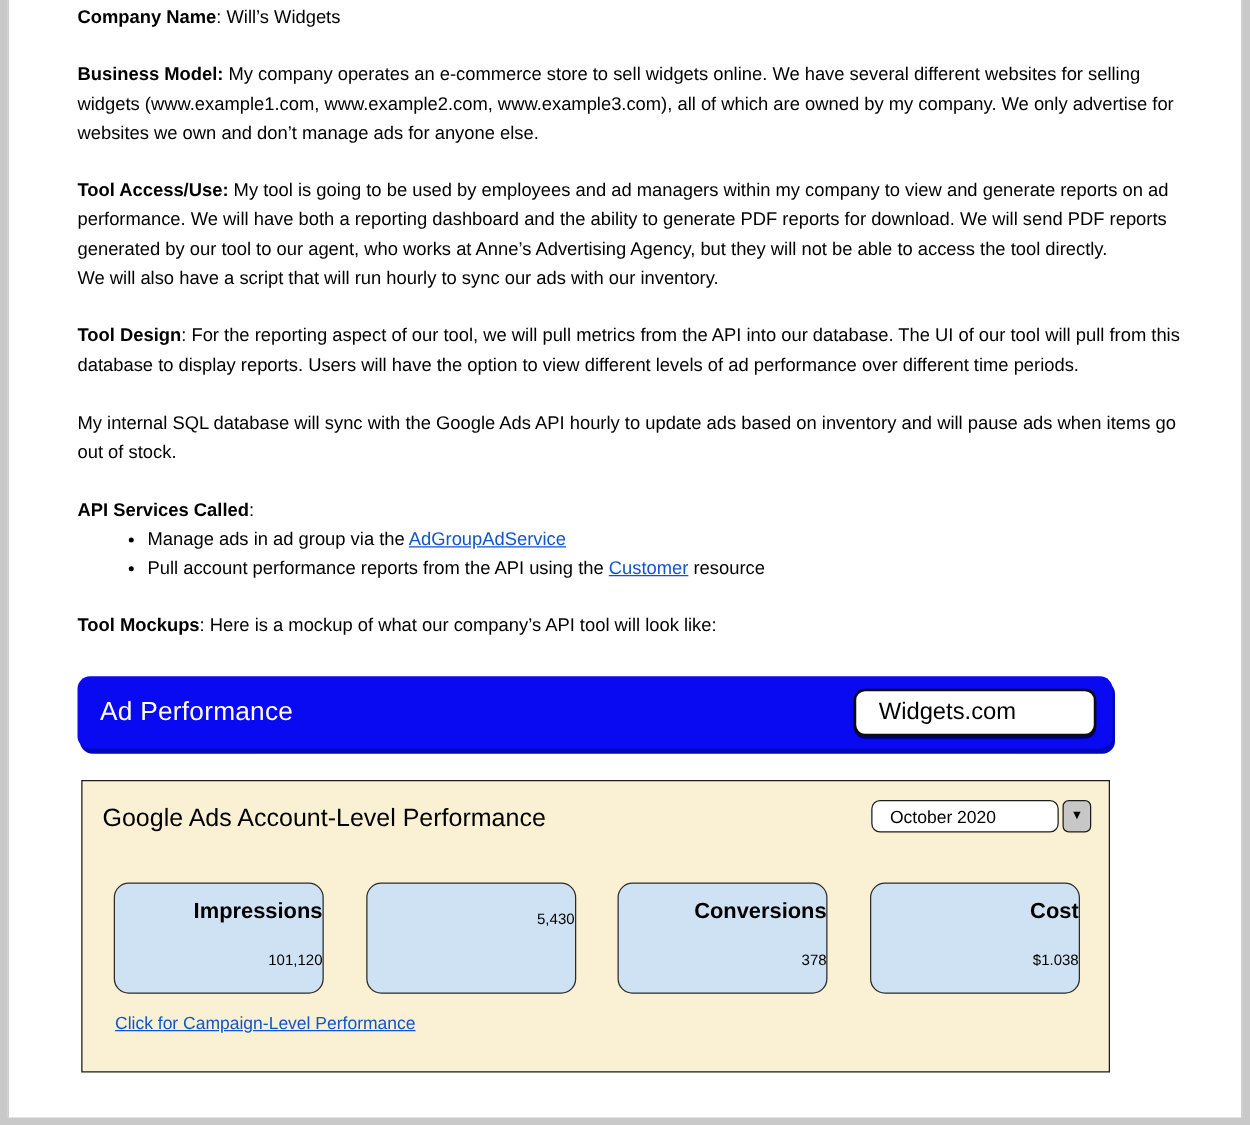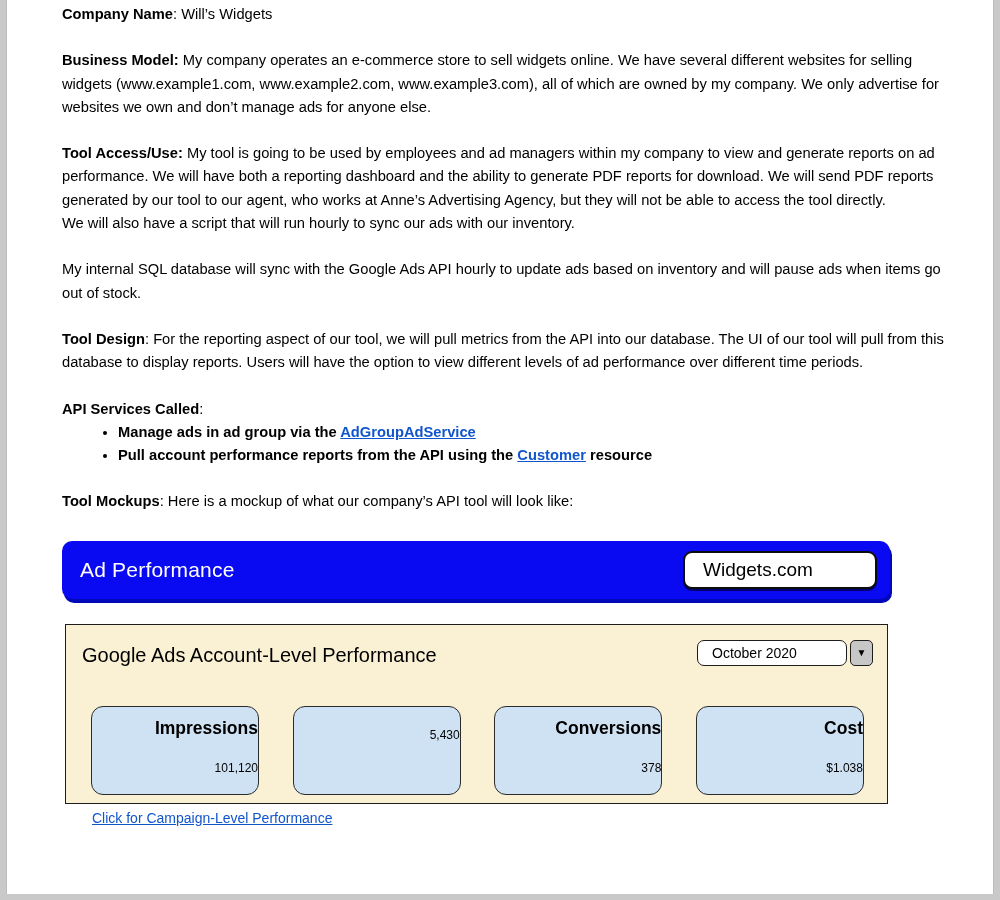--- a/index.html
+++ b/index.html
@@ -26,21 +26,21 @@
     font-size: 14.7px;
     line-height: 23.3px;
   }
   .para { margin: 0 0 23px 0; }
   .para b { font-weight: bold; }
   ul.bullets {
     margin: 0 0 23px 0;
     padding-left: 56px;
     list-style-type: disc;
   }
-  ul.bullets li { margin: 0; font-weight: bold; }
+  ul.bullets li { margin: 0; }
   a.doclink, a.panel-link {
     color: var(--link_blue, #1155cc);
     text-decoration: underline;
     cursor: pointer;
   }
 
   
   .mockup { margin: 27px 0 0 0; width: 828px; }
   .mock-header {
     width: 828px; height: 58px;
@@ -67,21 +67,21 @@
     padding: 6px 18px;
     width: 194px;
     text-align: left;
     box-shadow: 0 2px 0 #000070;
     cursor: pointer;
   }
   .panel {
     margin-top: 25px;
     margin-left: 3px;
     width: 823px;
-    height: 180px;
+    height: 234px;
     background: var(--panel_bg, #faf0d3);
     border: 1.5px solid #1d1d1d;
     padding: 15px 14px 10px 16px;
   }
   .panel-top {
     display: flex;
     justify-content: space-between;
     align-items: flex-start;
   }
   .panel-title { font-size: 20px; padding-top: 4px; }
@@ -140,23 +140,23 @@
 
 <div class="page">
   <div class="content">
 
     <p class="para"><b>Company Name</b><span>: Will’s Widgets</span></p>
 
     <p class="para"><b>Business Model:</b><span> My company operates an e-commerce store to sell widgets online. We have several different websites for selling widgets (www.example1.com, www.example2.com, www.example3.com), all of which are owned by my company. We only advertise for websites we own and don’t manage ads for anyone else.</span></p>
 
     <p class="para"><b>Tool Access/Use:</b><span> My tool is going to be used by employees and ad managers within my company to view and generate reports on ad performance. We will have both a reporting dashboard and the ability to generate PDF reports for download. We will send PDF reports generated by our tool to our agent, who works at Anne’s Advertising Agency, but they will not be able to access the tool directly.</span><br><span>We will also have a script that will run hourly to sync our ads with our inventory.</span></p>
 
+    <p class="para"><b>Tool Design</b><span>: For the reporting aspect of our tool, we will pull metrics from the API into our database. The UI of our tool will pull from this database to display reports. Users will have the option to view different levels of ad performance over different time periods.</span></p>
+
     <p class="para"><span>My internal SQL database will sync with the Google Ads API hourly to update ads based on inventory and will pause ads when items go out of stock.</span></p>
-
-    <p class="para"><b>Tool Design</b><span>: For the reporting aspect of our tool, we will pull metrics from the API into our database. The UI of our tool will pull from this database to display reports. Users will have the option to view different levels of ad performance over different time periods.</span></p>
 
     <p class="para" style="margin-bottom:0;"><b>API Services Called</b><span>:</span></p>
     <ul class="bullets">
       <li><span>Manage ads in ad group via the </span><a class="doclink" href="#">AdGroupAdService</a><span></span></li>
       <li><span>Pull account performance reports from the API using the </span><a class="doclink" href="#">Customer</a><span> resource</span></li>
     </ul>
 
     <p class="para" style="margin-bottom:0;"><b>Tool Mockups</b><span>: Here is a mockup of what our company’s API tool will look like:</span></p>
 
     <div class="mockup">

